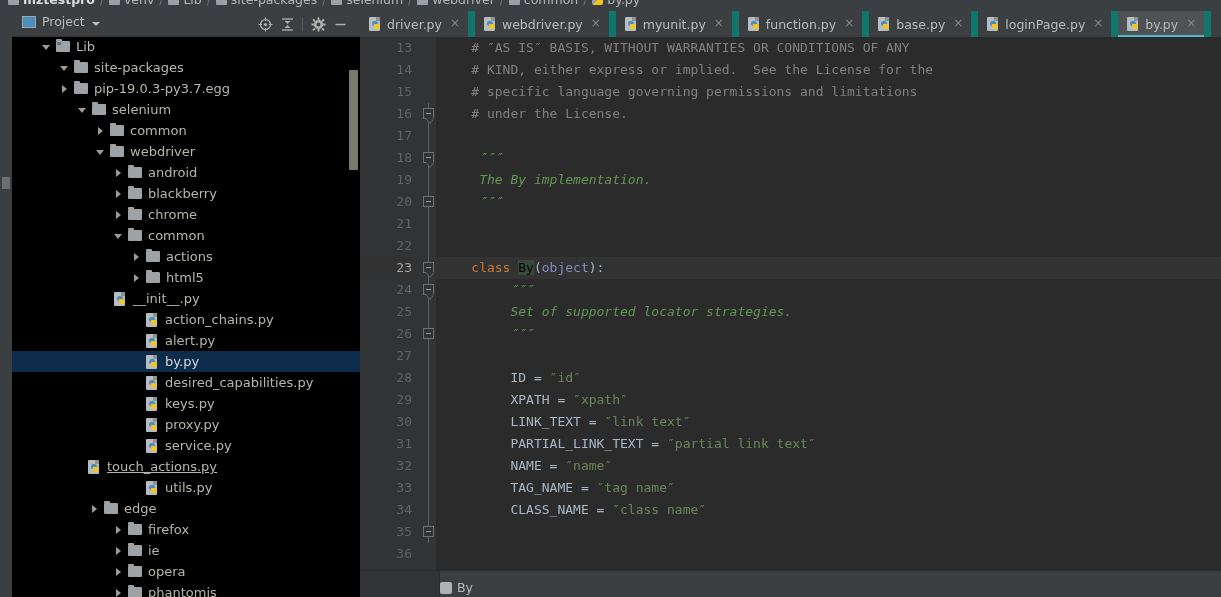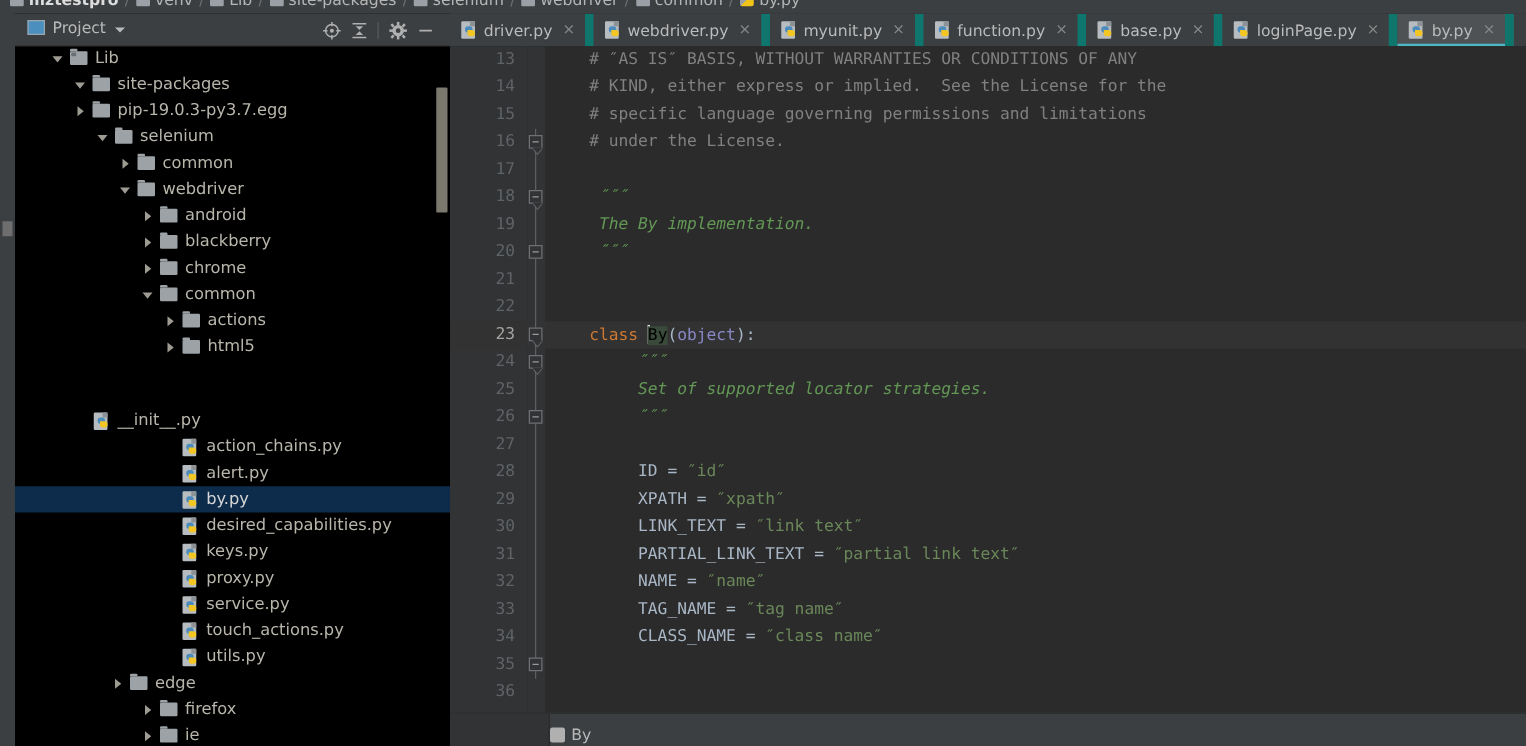--- a/index.html
+++ b/index.html
@@ -396,21 +396,21 @@
         <div class="trow" style="padding-left: 120px;">
           <span class="arrow right"></span>
           <span class="ficon"></span>
           <span class="tlabel">actions</span>
         </div>
         <div class="trow" style="padding-left: 120px;">
           <span class="arrow right"></span>
           <span class="ficon"></span>
           <span class="tlabel">html5</span>
         </div>
-        <div class="trow" style="padding-left: 49px; margin-top: 38px;">
+        <div class="trow" style="padding-left: 88px;">
           <span class="arrow "></span>
           <span class="pyicon">
             <span class="sheet"></span>
             <span class="fold"></span>
             <span class="snake1"></span>
             <span class="snake2"></span>
           </span>
           <span class="tlabel">__init__.py</span>
         </div>
         <div class="trow" style="padding-left: 120px;">
@@ -476,21 +476,21 @@
         <div class="trow" style="padding-left: 120px;">
           <span class="arrow "></span>
           <span class="pyicon">
             <span class="sheet"></span>
             <span class="fold"></span>
             <span class="snake1"></span>
             <span class="snake2"></span>
           </span>
           <span class="tlabel">service.py</span>
         </div>
-        <div class="trow" style="padding-left: 120px;">
+        <div class="trow" style="padding-left: 62px; text-decoration: underline;">
           <span class="arrow "></span>
           <span class="pyicon">
             <span class="sheet"></span>
             <span class="fold"></span>
             <span class="snake1"></span>
             <span class="snake2"></span>
           </span>
           <span class="tlabel">touch_actions.py</span>
         </div>
         <div class="trow" style="padding-left: 120px;">

